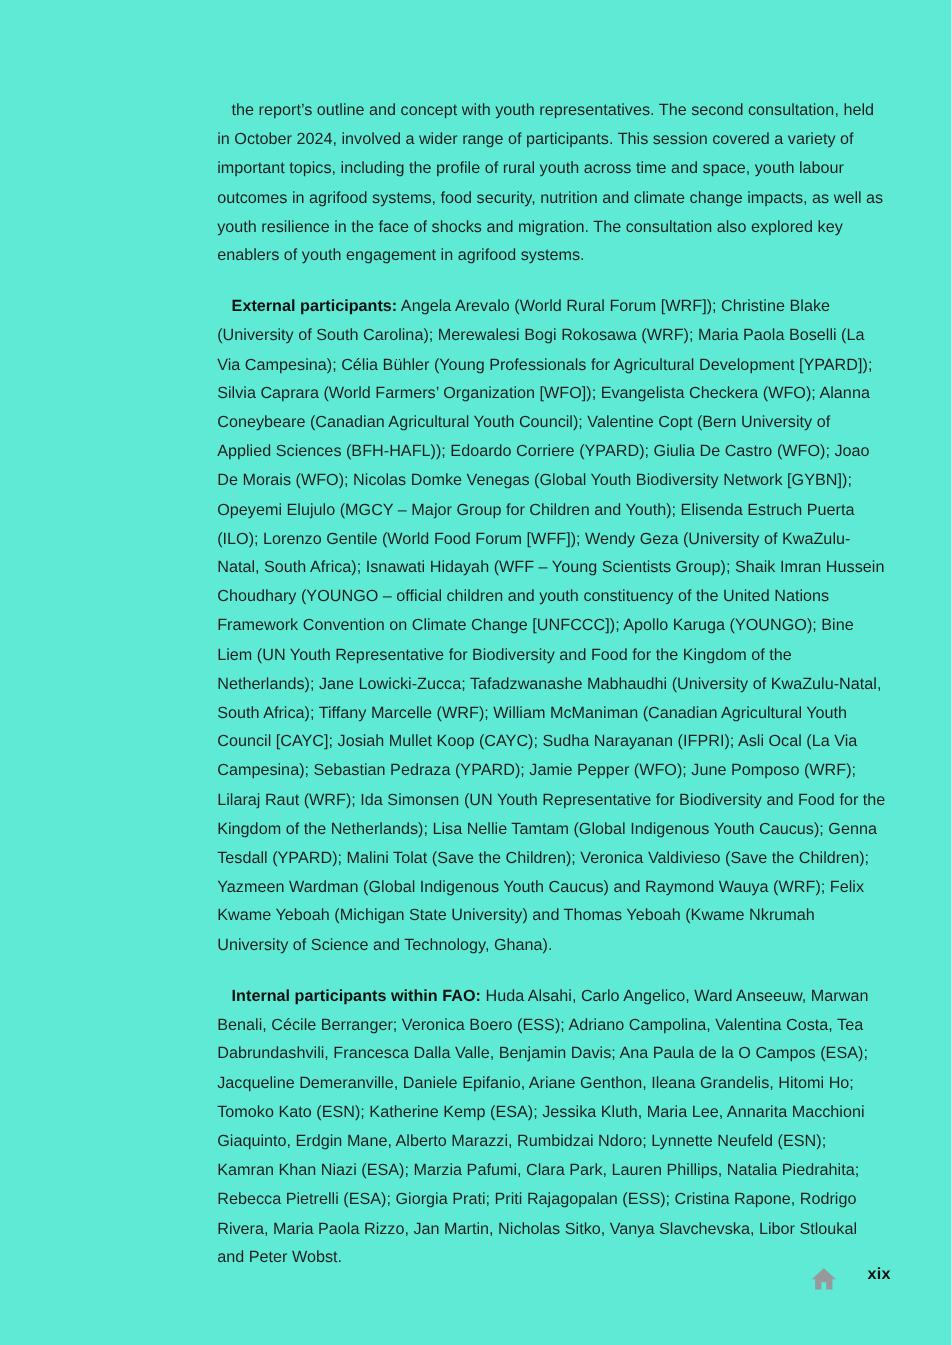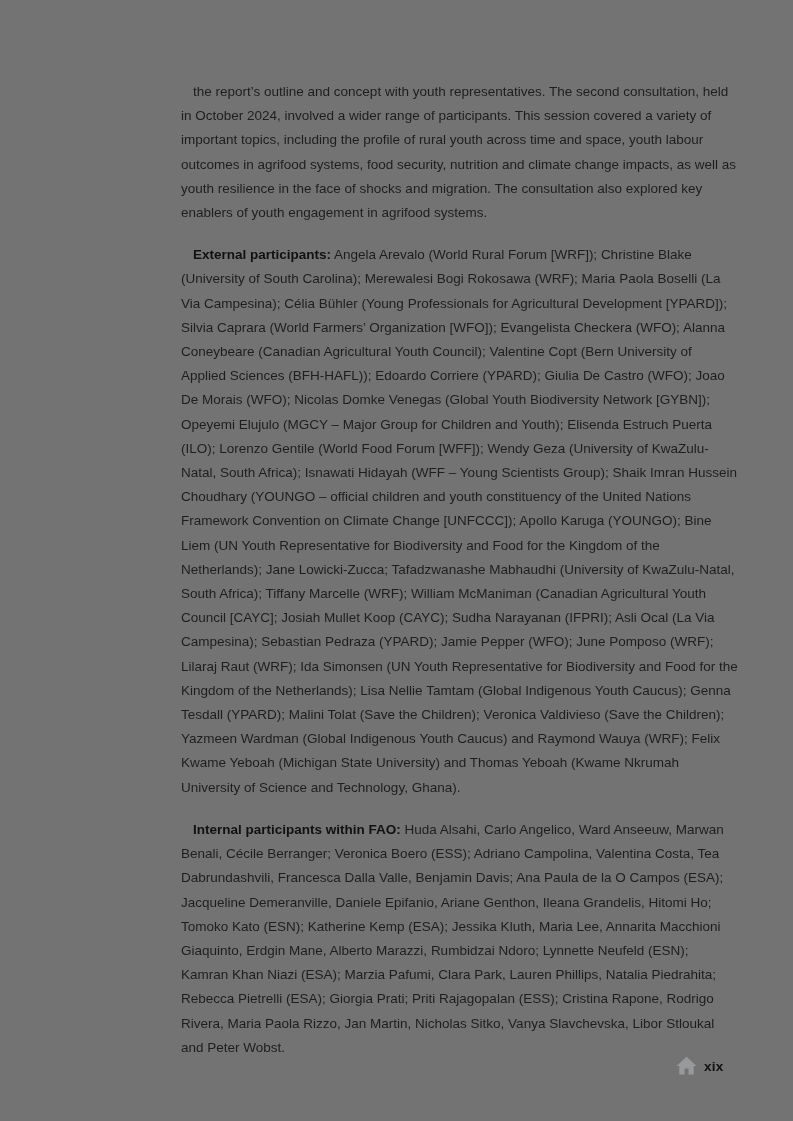--- a/index.html
+++ b/index.html
@@ -4,21 +4,21 @@
   <style>
     html, body {
       margin: 0;
       padding: 0;
       background: #ffffff;
     }
     .page {
       position: relative;
       width: 793px;
       height: 1121px;
-      background: #737373;
+      background: #5eead4;
       overflow: hidden;
       font-family: "Liberation Sans", "DejaVu Sans", sans-serif;
     }
     .content {
       position: absolute;
       left: 181px;
       top: 80px;
       width: 557px;
       color: #1e1e1e;
       font-size: 13.5px;
@@ -31,22 +31,21 @@
     .para .lead {
       font-weight: 700;
       color: #111111;
       padding-left: 12px;
     }
     .footer {
       position: absolute;
       left: 674px;
       top: 1054px;
       display: flex;
-      align-items: center;
-      gap: 5px;
+      gap: 24px;
     }
     .home-btn {
       display: inline-flex;
       align-items: center;
       justify-content: center;
       width: 25px;
       height: 24px;
       cursor: pointer;
       background: none;
       border: none;

